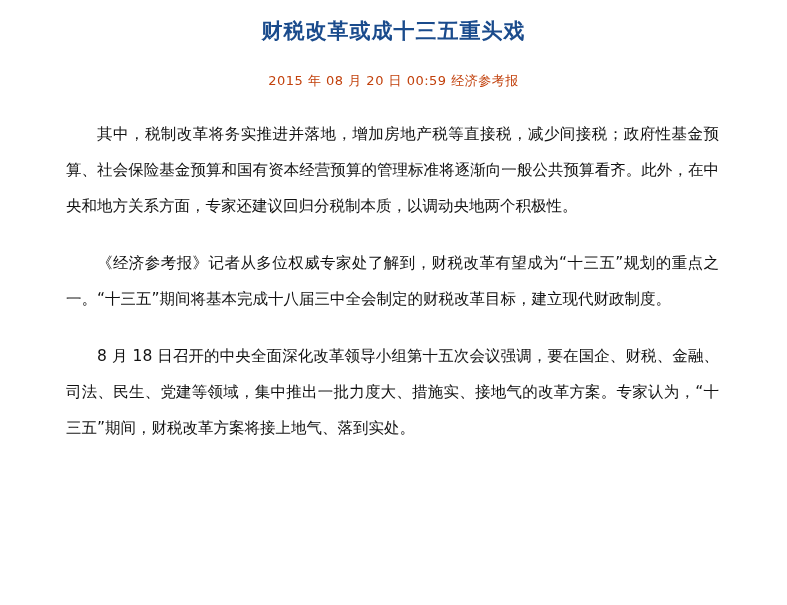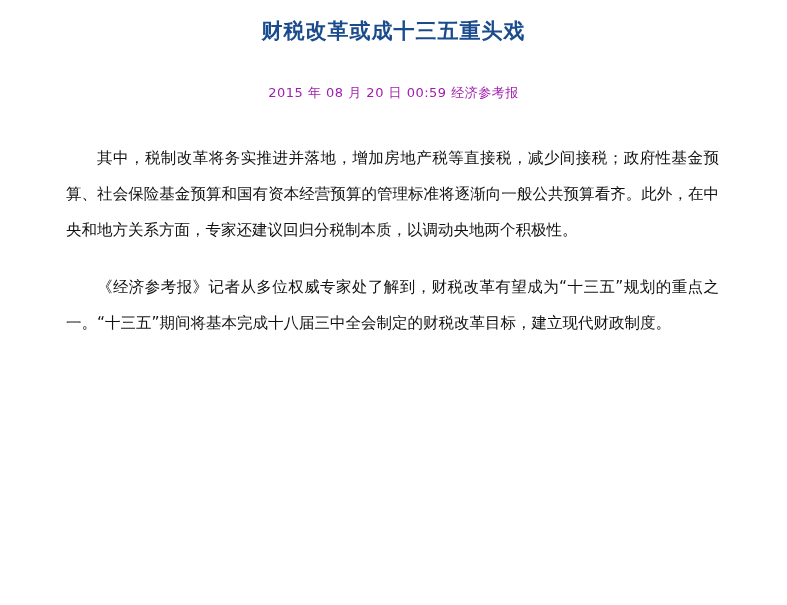--- a/index.html
+++ b/index.html
@@ -27,22 +27,22 @@
     font-weight: bold;
     color: #1a4b8c;
     letter-spacing: 1px;
     margin: 0;
     padding-top: 17px;
     line-height: 28px;
   }
   .article-meta {
     text-align: center;
     font-size: 13px;
-    color: #a21caf;
-    margin: 16px;
+    color: #c2410c;
+    margin: 4px;
     padding-top: 23px;
     letter-spacing: 0.5px;
   }
   .article-body {
     padding-top: 22px;
   }
   .article-body p {
     margin: 0;
     padding: 0 8px 0 6px;
     font-size: 15.5px;
@@ -64,15 +64,16 @@
 
 <div class="page">
 
   <h1 class="article-title">财税改革或成十三五重头戏</h1>
 
   <div class="article-meta">2015 年 08 月 20 日 00:59 经济参考报</div>
 
   <div class="article-body">
     <p>其中，税制改革将务实推进并落地，增加房地产税等直接税，减少间接税；政府性基金预算、社会保险基金预算和国有资本经营预算的管理标准将逐渐向一般公共预算看齐。此外，在中央和地方关系方面，专家还建议回归分税制本质，以调动央地两个积极性。</p>
     <p>《经济参考报》记者从多位权威专家处了解到，财税改革有望成为“十三五”规划的重点之一。“十三五”期间将基本完成十八届三中全会制定的财税改革目标，建立现代财政制度。</p>
+    <p>8 月 18 日召开的中央全面深化改革领导小组第十五次会议强调，要在国企、财税、金融、司法、民生、党建等领域，集中推出一批力度大、措施实、接地气的改革方案。专家认为，“十三五”期间，财税改革方案将接上地气、落到实处。</p>
   </div>
 
 </div>
 
 </body></html>

